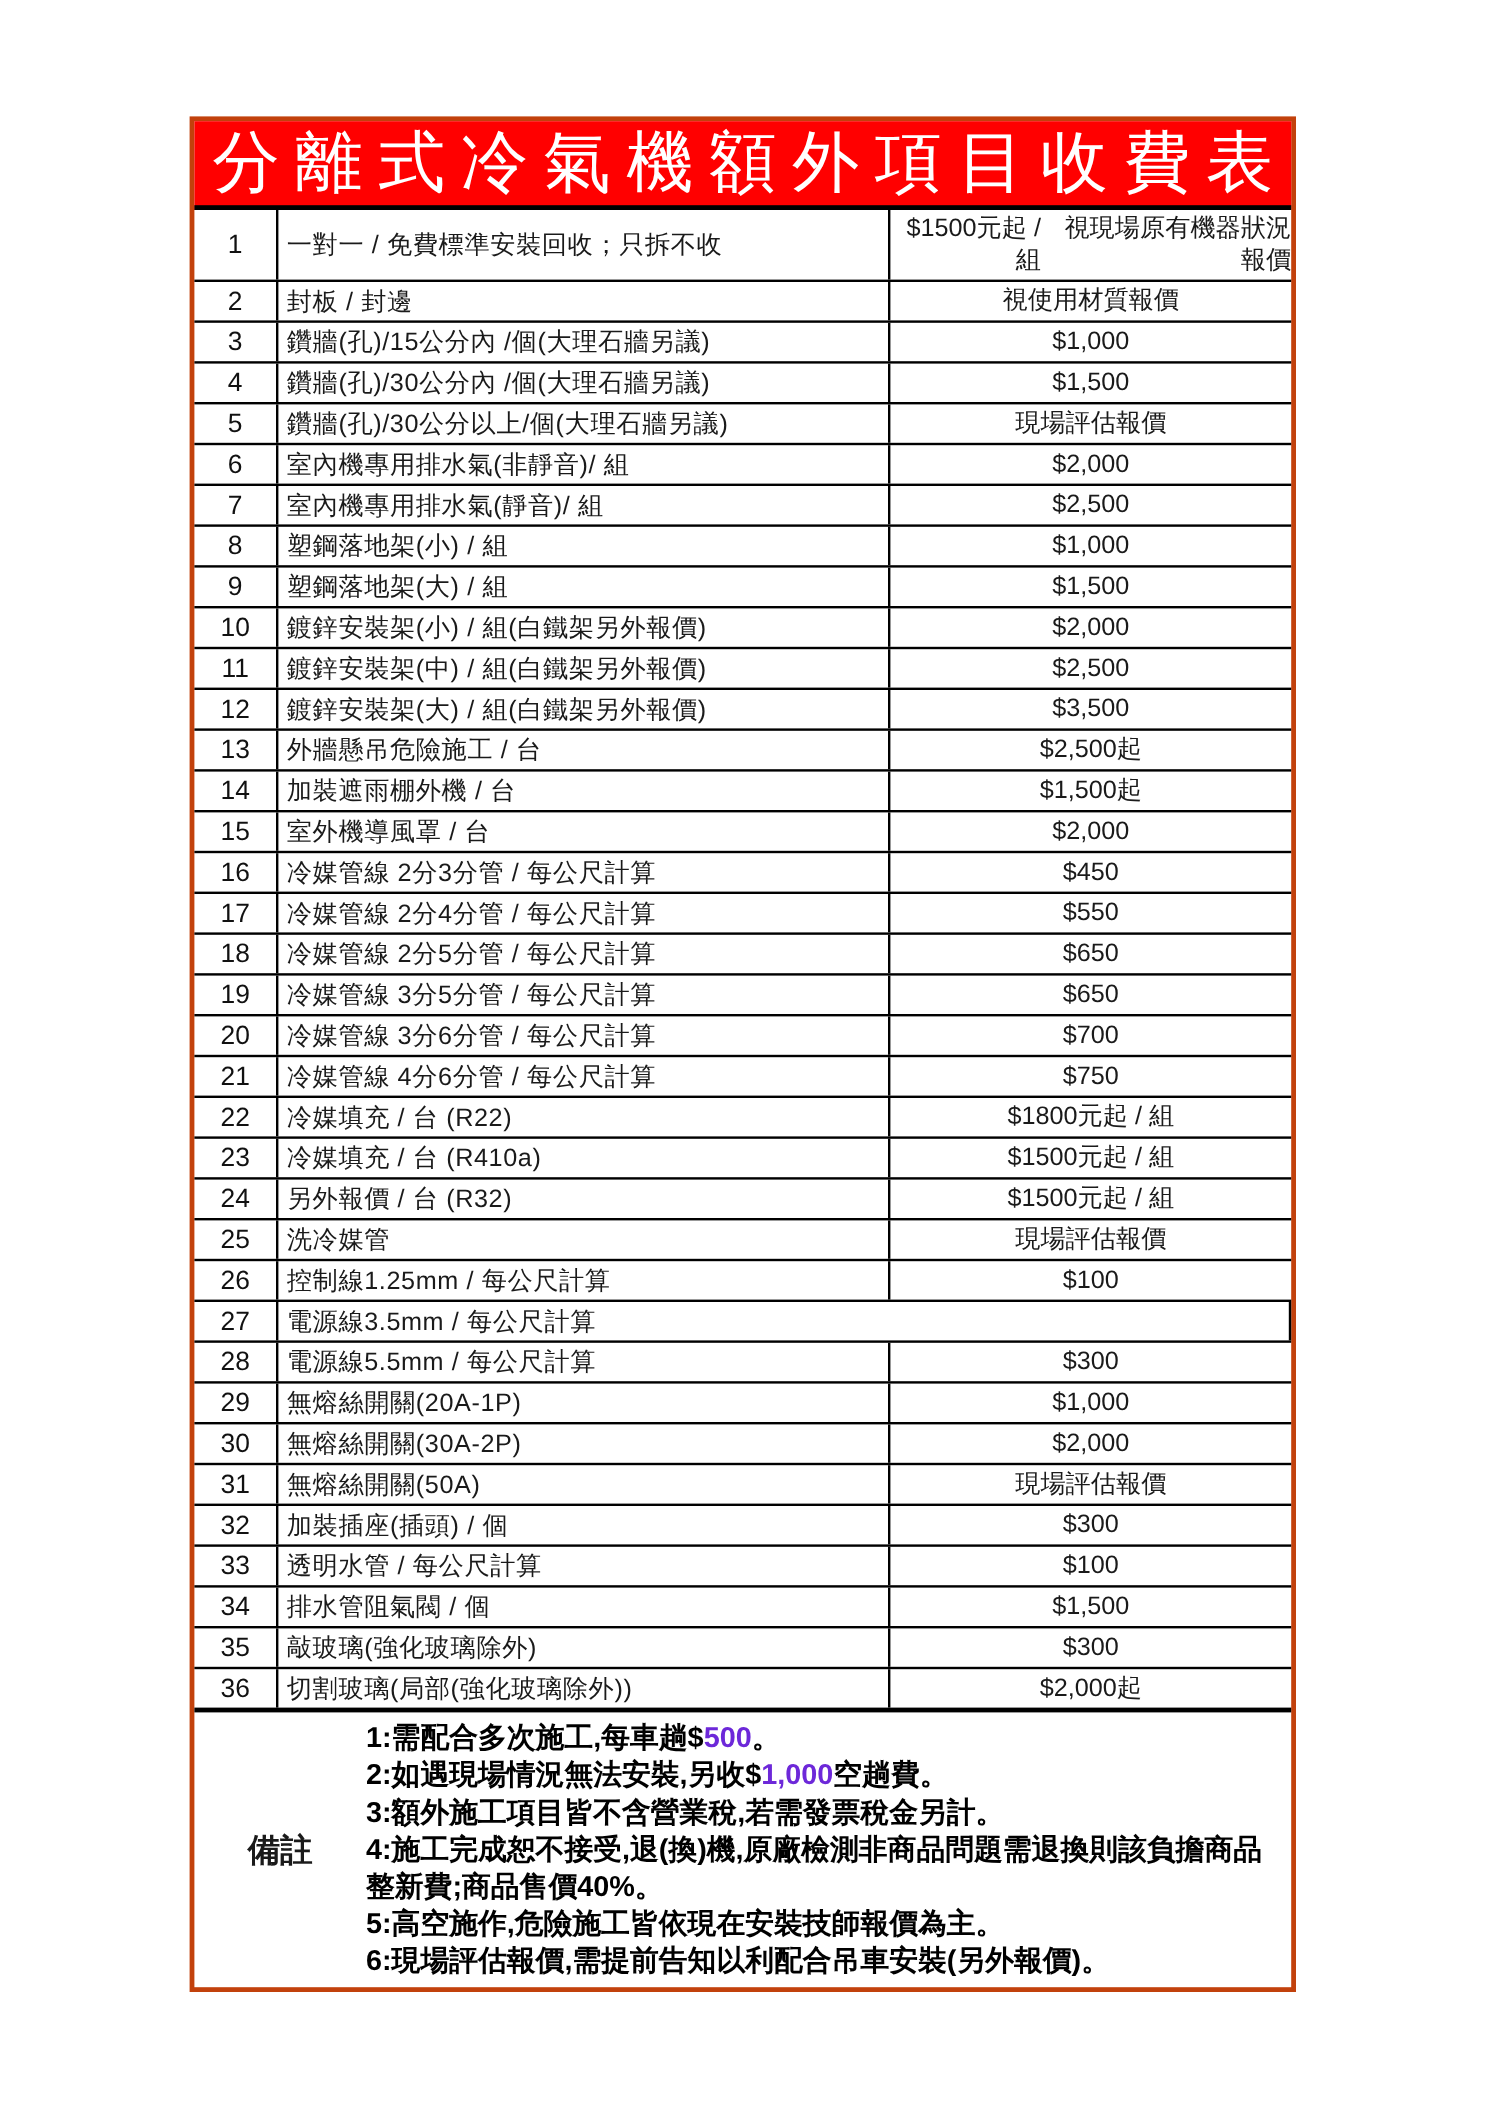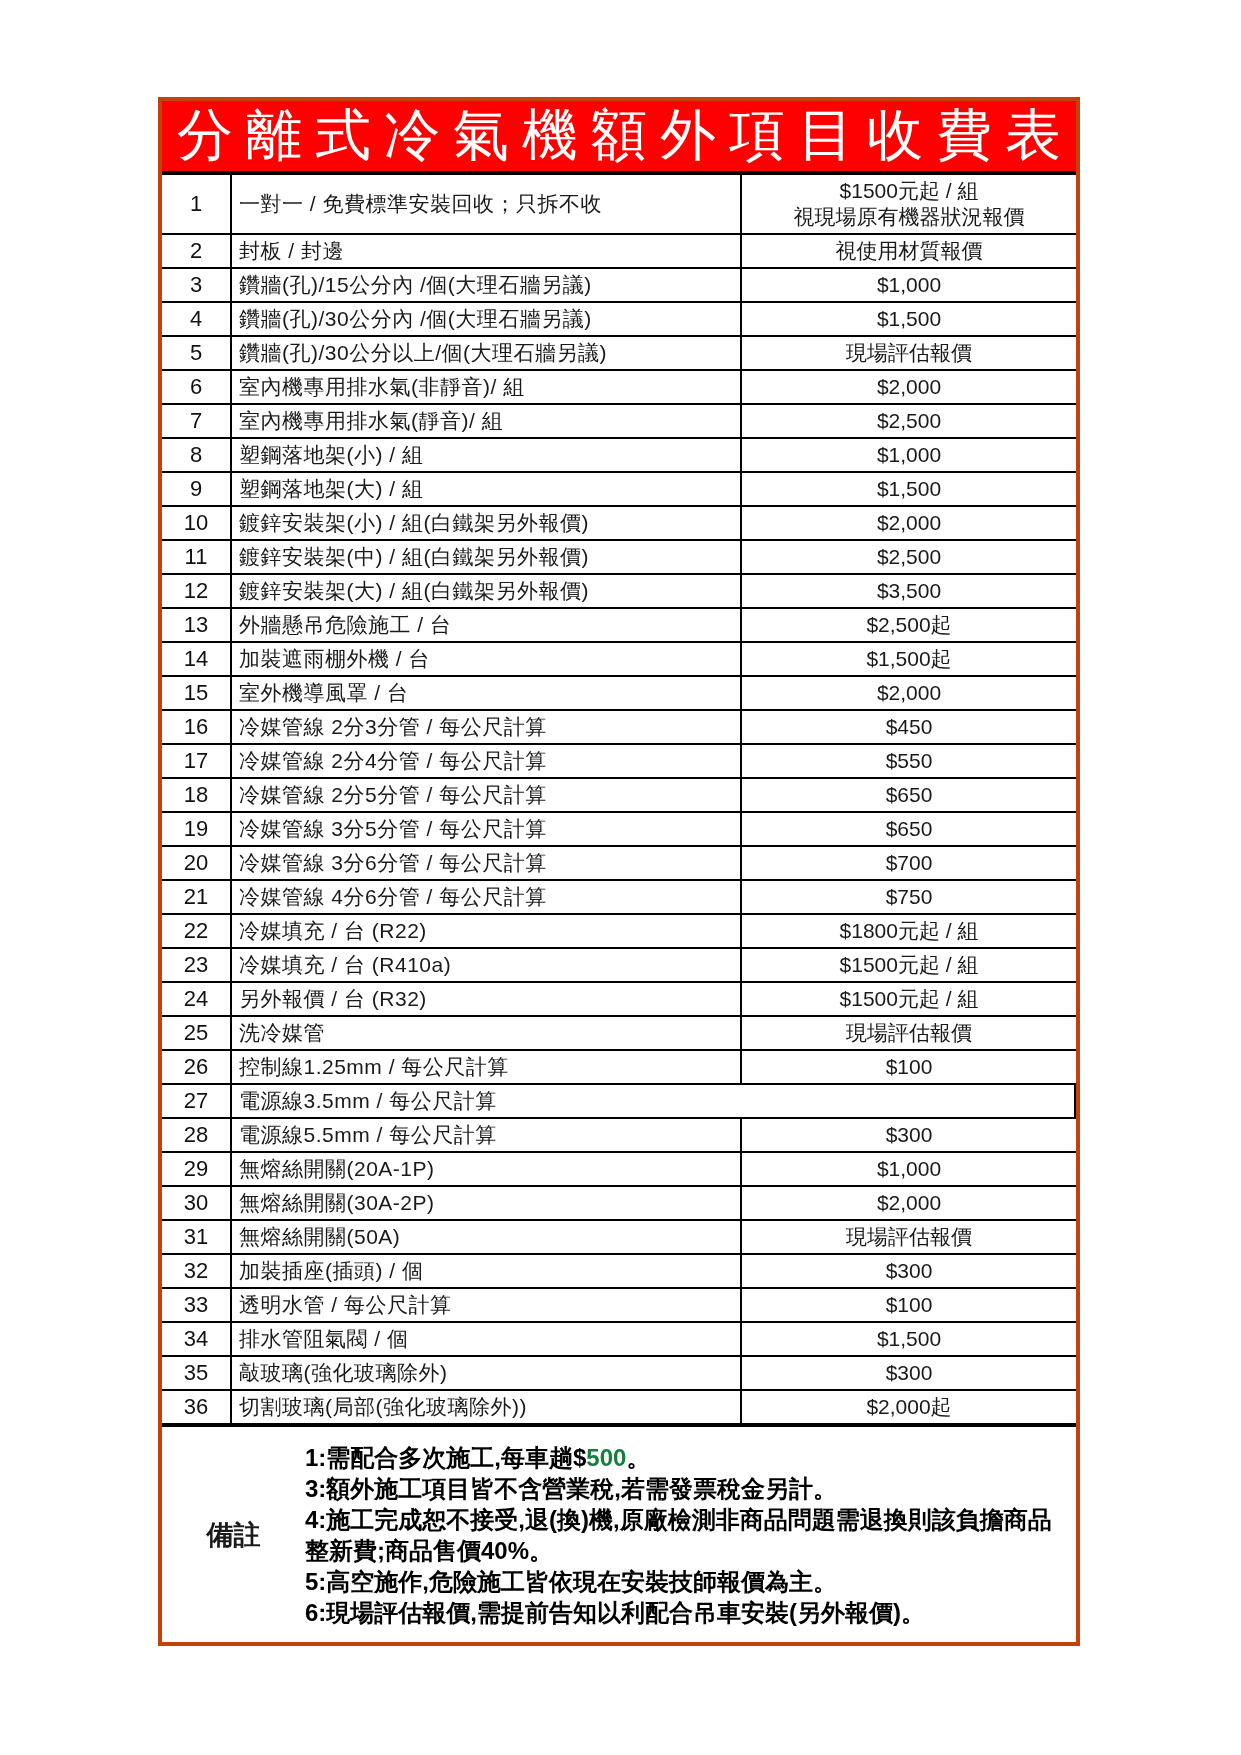--- a/index.html
+++ b/index.html
@@ -31,37 +31,37 @@
   .cell.no {
     width:70px; justify-content:center;
     border-right:2px solid #000; font-size:22px; color:#111;
   }
   .cell.desc {
     flex:1; justify-content:flex-start; padding-left:7px;
     border-right:2px solid #000; font-size:21px; letter-spacing:0.5px;
     white-space:nowrap; overflow:hidden;
   }
   .cell.price {
-    width:334px; flex-direction:column; justify-content:center;
+    width:334px; justify-content:center;
     font-size:21px; line-height:26px; text-align:right;
   }
   .notes {
     border-top:4px solid #000; box-sizing:border-box;
     display:flex; min-height:219px; align-items:center;
   }
   .notes-label {
     width:143px; display:flex; align-items:center; justify-content:center;
     font-size:27px; font-weight:bold; flex-shrink:0;
   }
   .note-lines {
     flex:1; padding:6px 8px 6px 0;
     font-size:24px; font-weight:bold; line-height:31px; color:#000;
   }
   .note-line { white-space:normal; }
-  .red { color:#15803d; }
+  .red { color:#6d28d9; }
 </style>
 </head>
 <body>
 
 <div class="sheet">
   <div class="title-bar">分離式冷氣機額外項目收費表</div>
   <div class="rows">
   <div class="row tall">
     <div class="cell no">1</div>
     <div class="cell desc">一對一 / 免費標準安裝回收；只拆不收</div>
@@ -346,20 +346,21 @@
     <div class="cell price">
           <div>$2,000起</div>
         </div>
   </div>
 </div>
   <div class="notes">
     <div class="notes-label">備註</div>
     <div class="note-lines">
   <div class="note-line"><span>1:需配合多次施工,每車趟$</span><span class="red">500</span><span>。</span></div>
 
+  <div class="note-line"><span>2:如遇現場情況無法安裝,另收$</span><span class="red">1,000</span><span>空趟費。</span></div>
 
   <div class="note-line"><span>3:額外施工項目皆不含營業稅,若需發票稅金另計。</span><span class="red"></span><span></span></div>
 
   <div class="note-line"><span>4:施工完成恕不接受,退(換)機,原廠檢測非商品問題需退換則該負擔商品整新費;商品售價40%。</span><span class="red"></span><span></span></div>
 
   <div class="note-line"><span>5:高空施作,危險施工皆依現在安裝技師報價為主。</span><span class="red"></span><span></span></div>
 
   <div class="note-line"><span>6:現場評估報價,需提前告知以利配合吊車安裝(另外報價)。</span><span class="red"></span><span></span></div>
 </div>
   </div>

